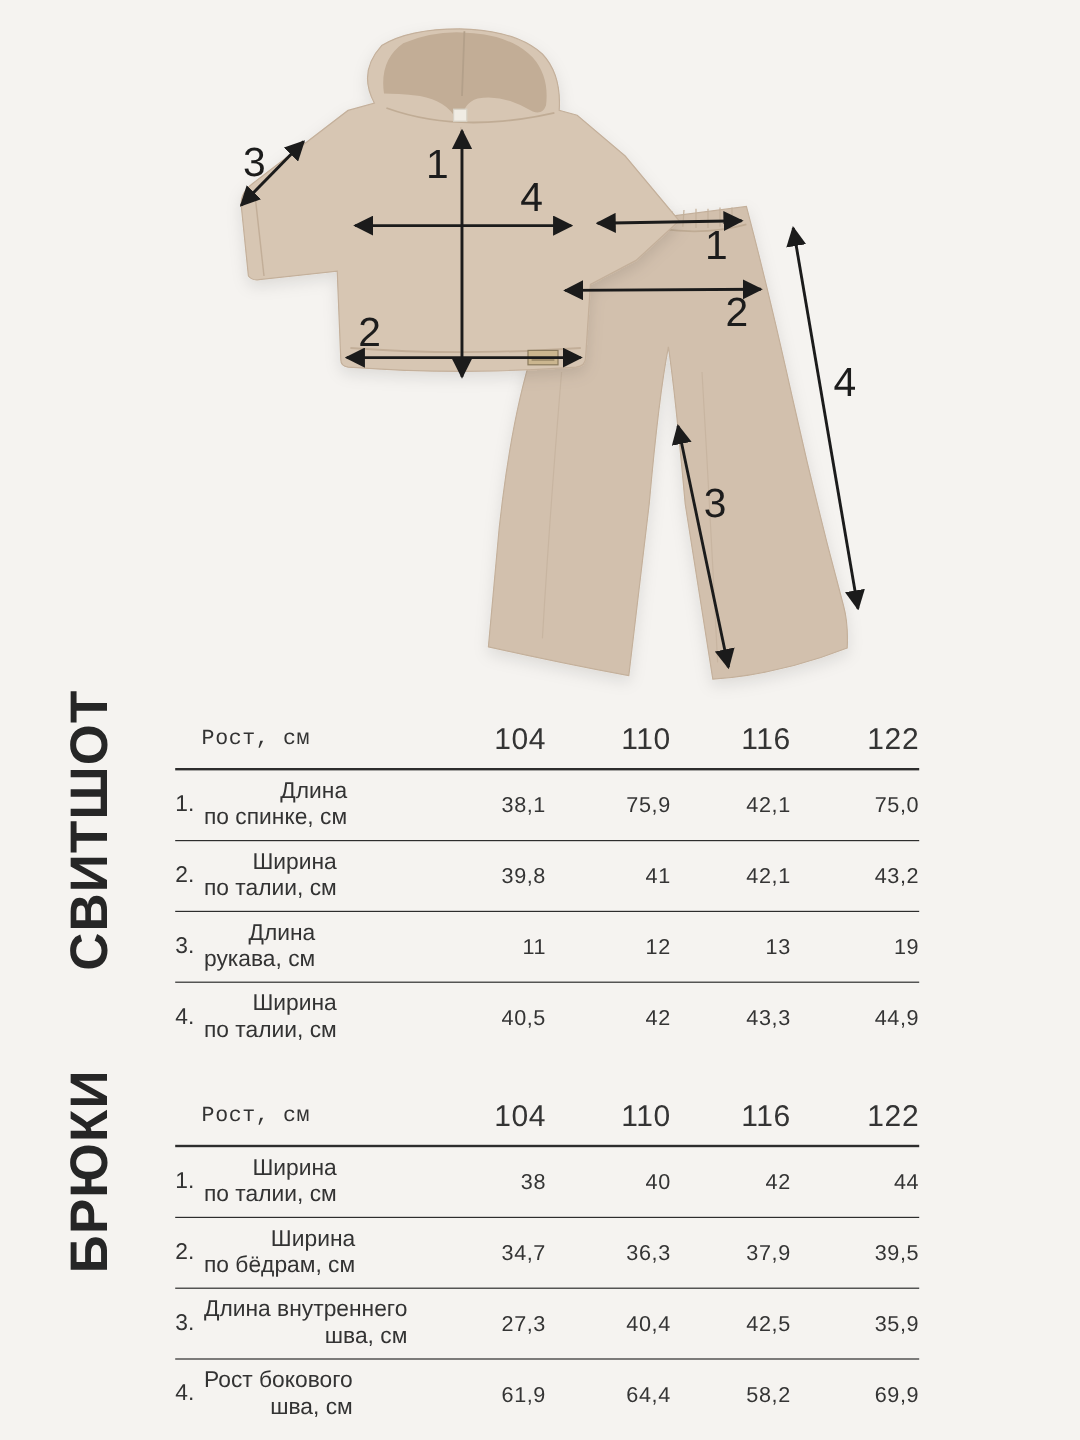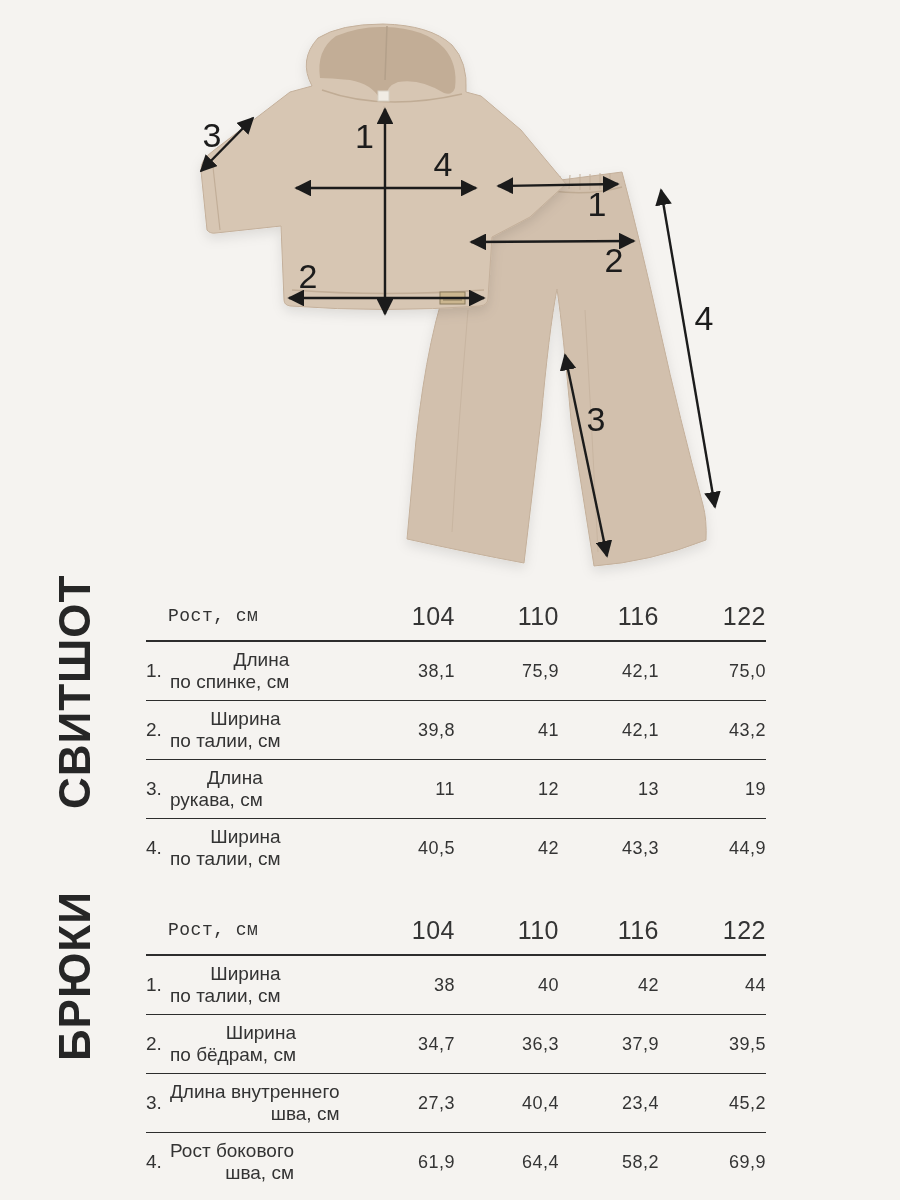--- a/index.html
+++ b/index.html
@@ -214,22 +214,22 @@
       <div class="val">39,5</div>
     </div>
     <div class="trow">
       <div class="label-cell">
         <span class="row-num">3.</span>
         <span class="row-label"><span>Длина внутреннего</span><br>
         <span>шва, см</span></span>
       </div>
       <div class="val">27,3</div>
       <div class="val">40,4</div>
-      <div class="val">23,4</div>
-      <div class="val">45,2</div>
+      <div class="val">42,5</div>
+      <div class="val">35,9</div>
     </div>
     <div class="trow last">
       <div class="label-cell">
         <span class="row-num">4.</span>
         <span class="row-label"><span>Рост бокового</span><br>
         <span>шва, см</span></span>
       </div>
       <div class="val">61,9</div>
       <div class="val">64,4</div>
       <div class="val">58,2</div>

